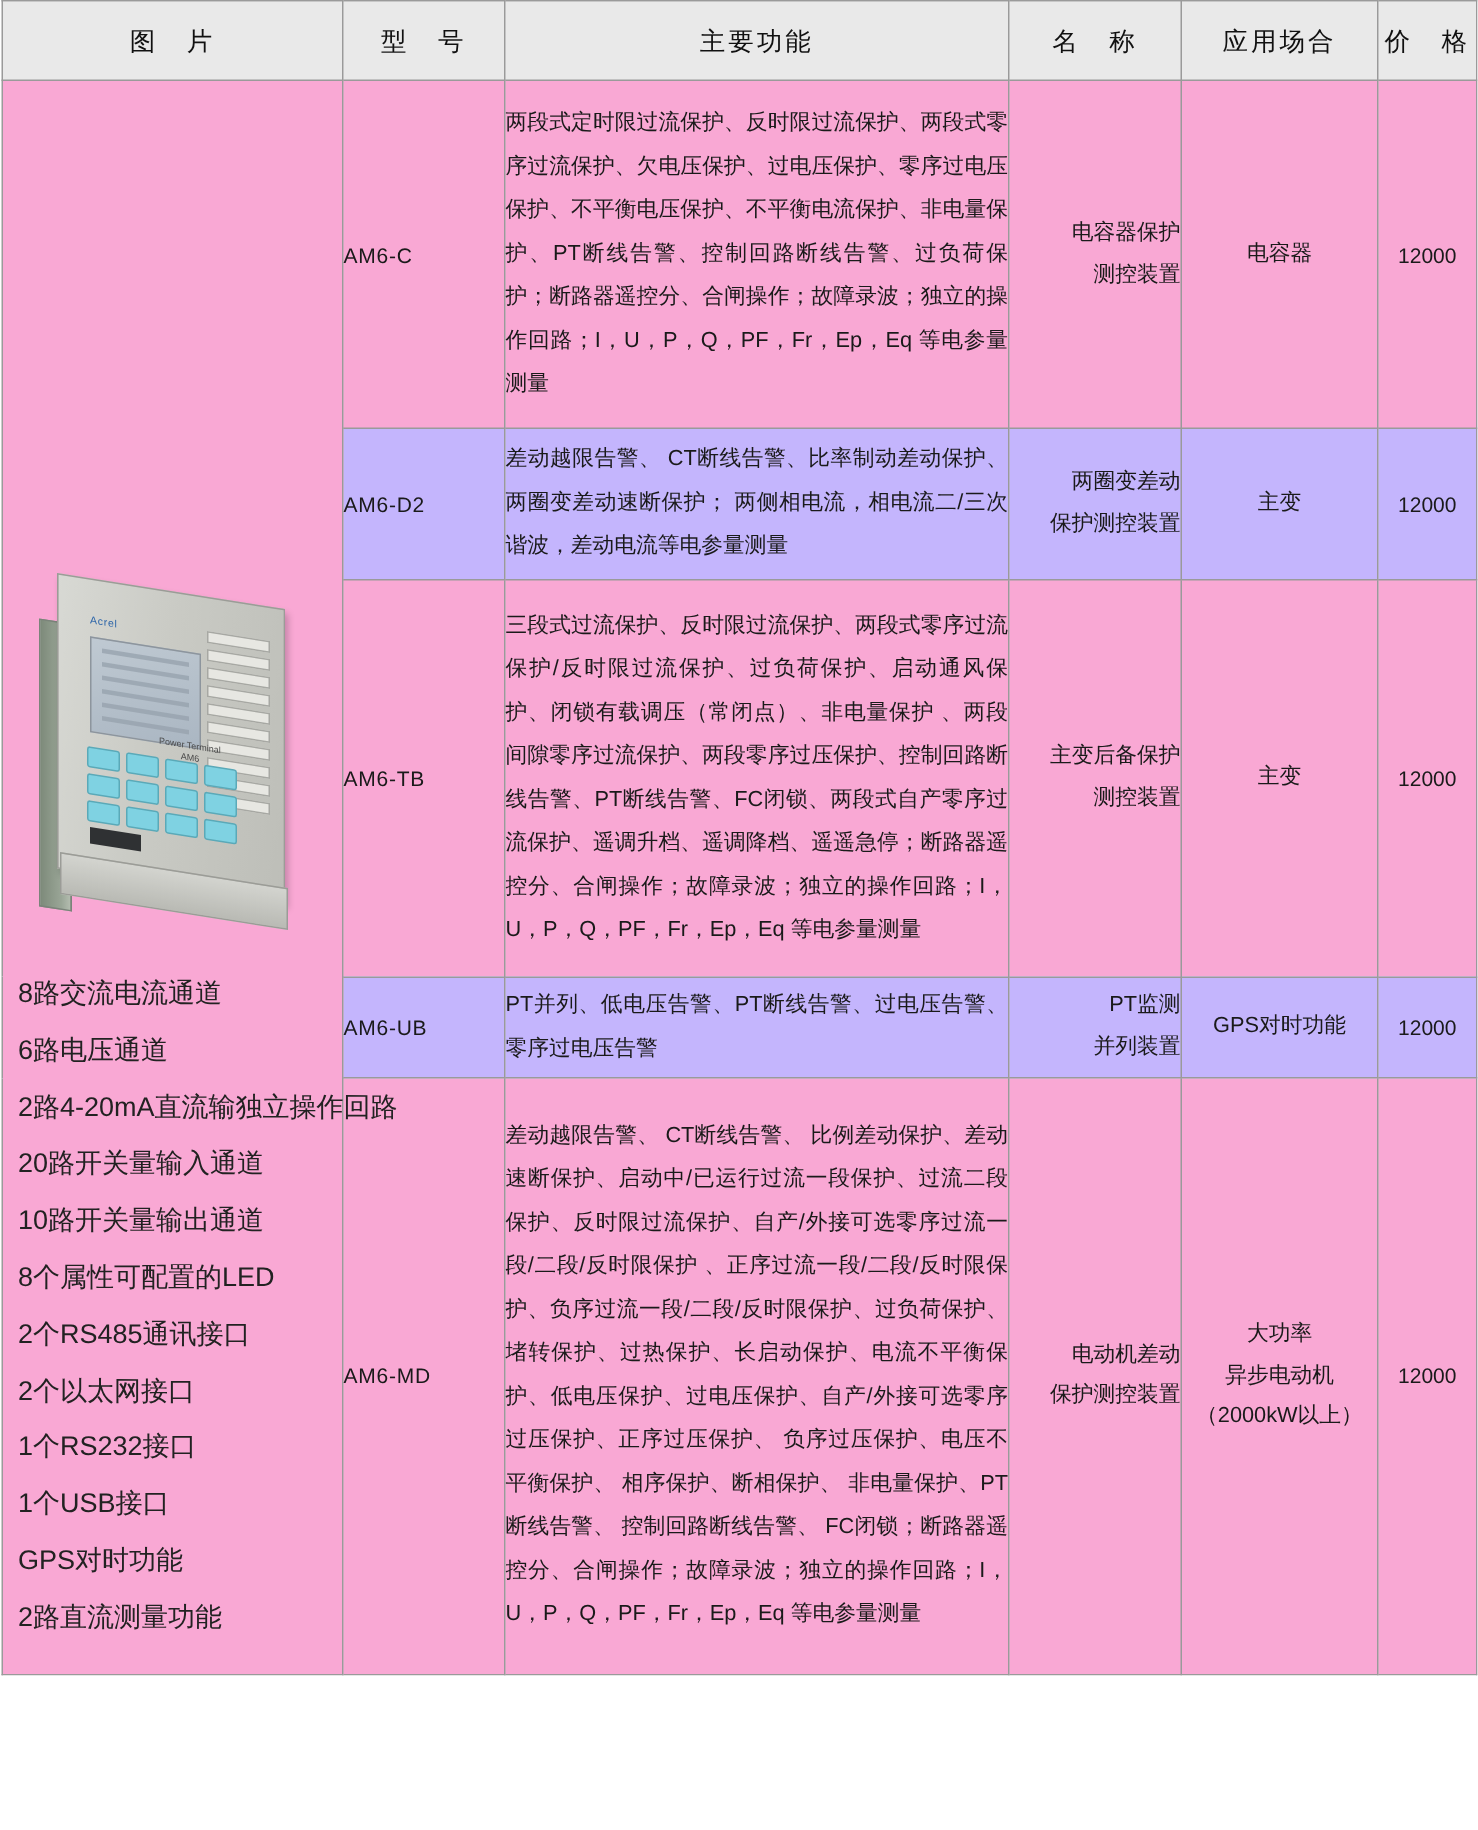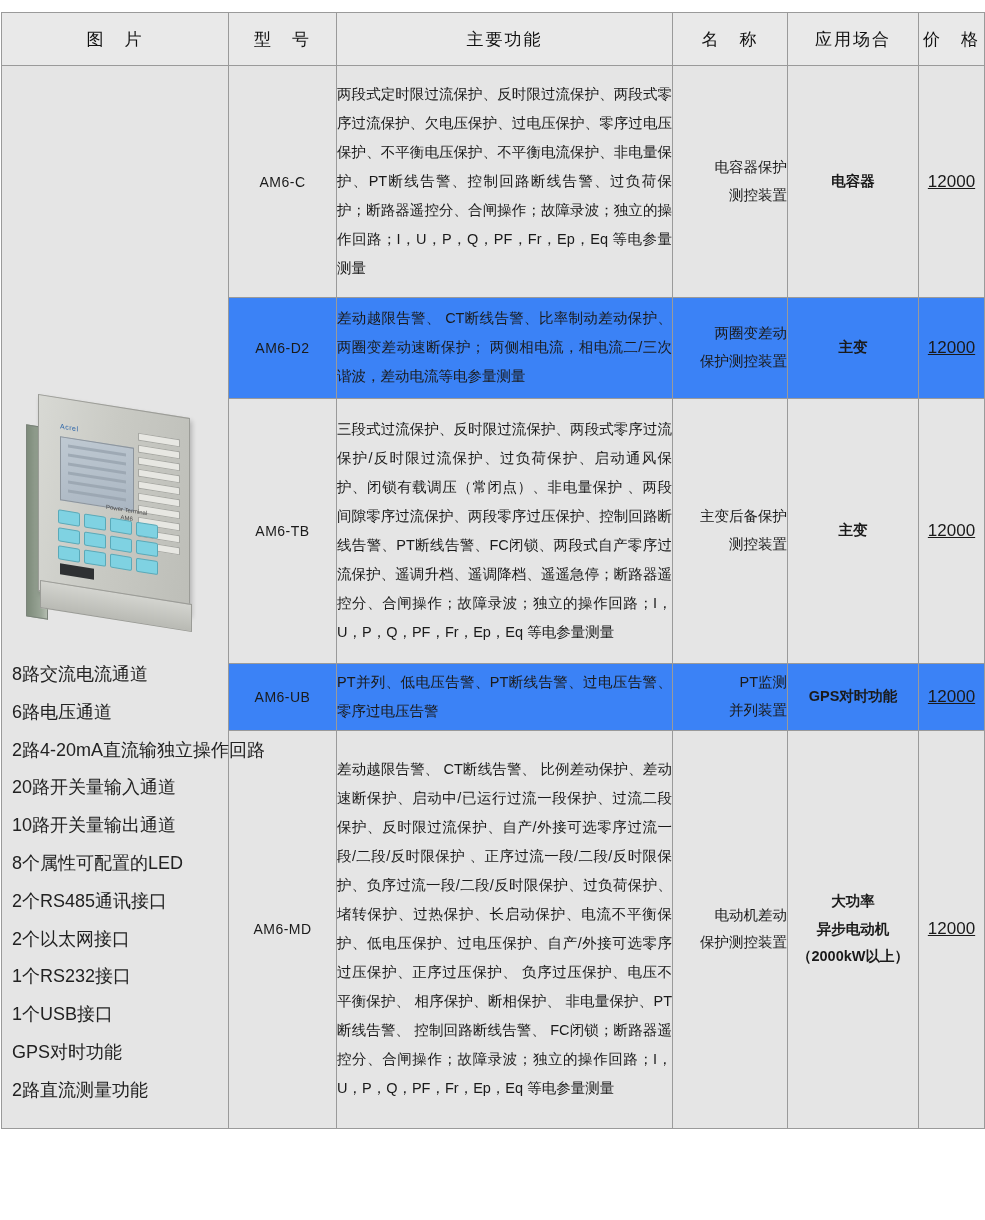--- a/index.html
+++ b/index.html
@@ -13,21 +13,21 @@
     color: #1a1a1a;
     -webkit-font-smoothing: antialiased;
   }
   .sheet {
     width: 985px;
     box-sizing: border-box;
   }
   table.spec {
     border-collapse: collapse;
     width: 983px;
-    margin: 12px 1px;
+    margin: 0 1px;
     table-layout: fixed;
   }
   table.spec th, table.spec td {
     border: 1px solid #9a9a9a;
     vertical-align: middle;
     padding: 0;
   }
   thead th {
     background: #e9e9e9;
     font-weight: normal;
@@ -46,47 +46,44 @@
   col.c-price  { width: 66px; }
 
   td.cell-func {
     padding: 16px 22px 16px 22px;
     font-size: 14.5px;
     line-height: 2.0;
     text-align: justify;
     text-justify: inter-ideograph;
   }
   td.cell-model {
-    text-align: center;
     font-size: 14px;
     letter-spacing: 0.5px;
   }
   td.cell-name {
     text-align: right;
     font-size: 14.5px;
     line-height: 1.9;
     padding: 6px 8px;
   }
   td.cell-scene {
     text-align: center;
     font-size: 14.5px;
     line-height: 1.9;
     padding: 6px 8px;
-    font-weight: bold;
   }
   td.cell-price {
     text-align: center;
-    font-size: 17px;
-    text-decoration: underline;
+    font-size: 14px;
   }
   tr.shade td {
-    background: #e5e5e5;
+    background: #f9a8d4;
   }
   tr.plain td {
-    background: #3b82f6;
+    background: #c4b5fd;
   }
   td.cell-image {
     background: #ffffff;
     vertical-align: top;
     padding: 0;
   }
   .img-wrap {
     width: 100%;
     box-sizing: border-box;
     padding: 40px 6px 10px 6px;

